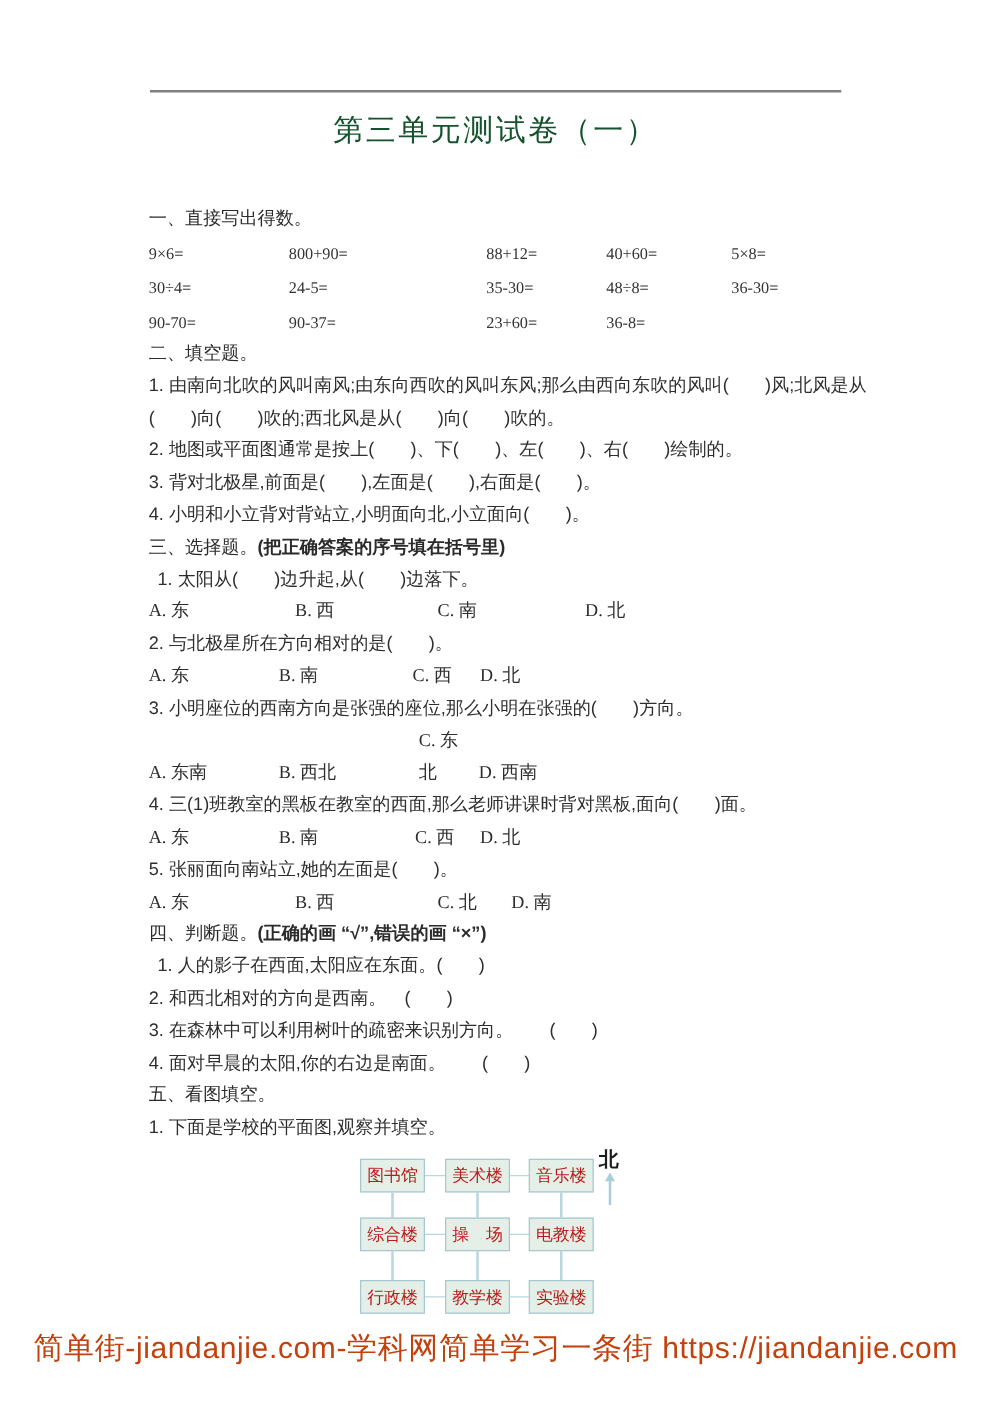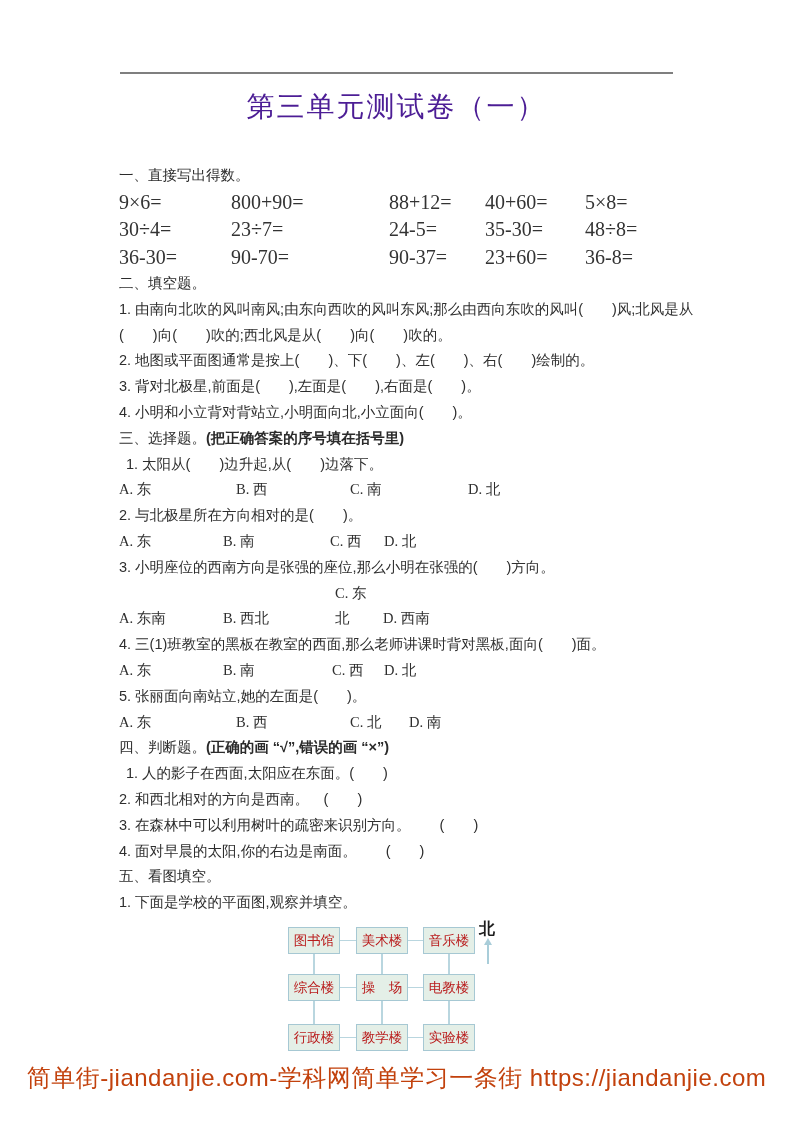--- a/index.html
+++ b/index.html
@@ -6,30 +6,30 @@
   html,body { background:#ffffff; }
   .page {
     position:relative; width:793px; height:1122px; background:#ffffff;
     overflow:hidden; color:#2e2e2e;
     font-family:"Liberation Sans","DejaVu Sans",sans-serif;
   }
   .top-rule { position:absolute; left:120px; top:72px; width:553px; height:2px; background:#7f7f7f; }
   .title {
     position:absolute; top:88px; left:0; width:100%; text-align:center;
     font-family:"Liberation Serif","DejaVu Serif",serif;
-    font-size:28px; font-weight:400; color:#4c1d95; letter-spacing:2px;
+    font-size:24px; font-weight:400; color:#14532d; letter-spacing:2px;
   }
   .content { position:absolute; left:119px; top:163px; width:576px; font-size:14.5px; line-height:25.8px; }
   .serif { font-family:"Liberation Serif","DejaVu Serif",serif; }
   .sec-heading { color:#2b2b2b; }
   .sec-heading .note { font-weight:600; }
   .arith {
     display:grid; grid-template-columns:112px 158px 96px 100px auto;
     font-family:"Liberation Serif","DejaVu Serif",serif;
-    font-size:20px; line-height:27.4px; color:#333;
+    font-size:13px; line-height:27.4px; color:#333;
   }
   p.line { margin:0; }
   .qtext { font-weight:500; }
   .ind { padding-left:7px; }
   .optrow span { display:inline-block; font-weight:500; }
   .optrow .ol { font-family:"Liberation Serif","DejaVu Serif",serif; font-weight:400; }
   
   .map { position:relative; margin-top:0; height:165px; }
   .mline { position:absolute; background:#b9d6df; }
   .mbox {
@@ -66,21 +66,20 @@
   <div class="content">
 
     <p class="line sec-heading serif">一、直接写出得数。</p>
     <div class="arith">
       <span>9×6=</span>
       <span>800+90=</span>
       <span>88+12=</span>
       <span>40+60=</span>
       <span>5×8=</span>
       <span>30÷4=</span>
-      <span>23÷7=</span>
       <span>24-5=</span>
       <span>35-30=</span>
       <span>48÷8=</span>
       <span>36-30=</span>
       <span>90-70=</span>
       <span>90-37=</span>
       <span>23+60=</span>
       <span>36-8=</span>
     </div>
 

